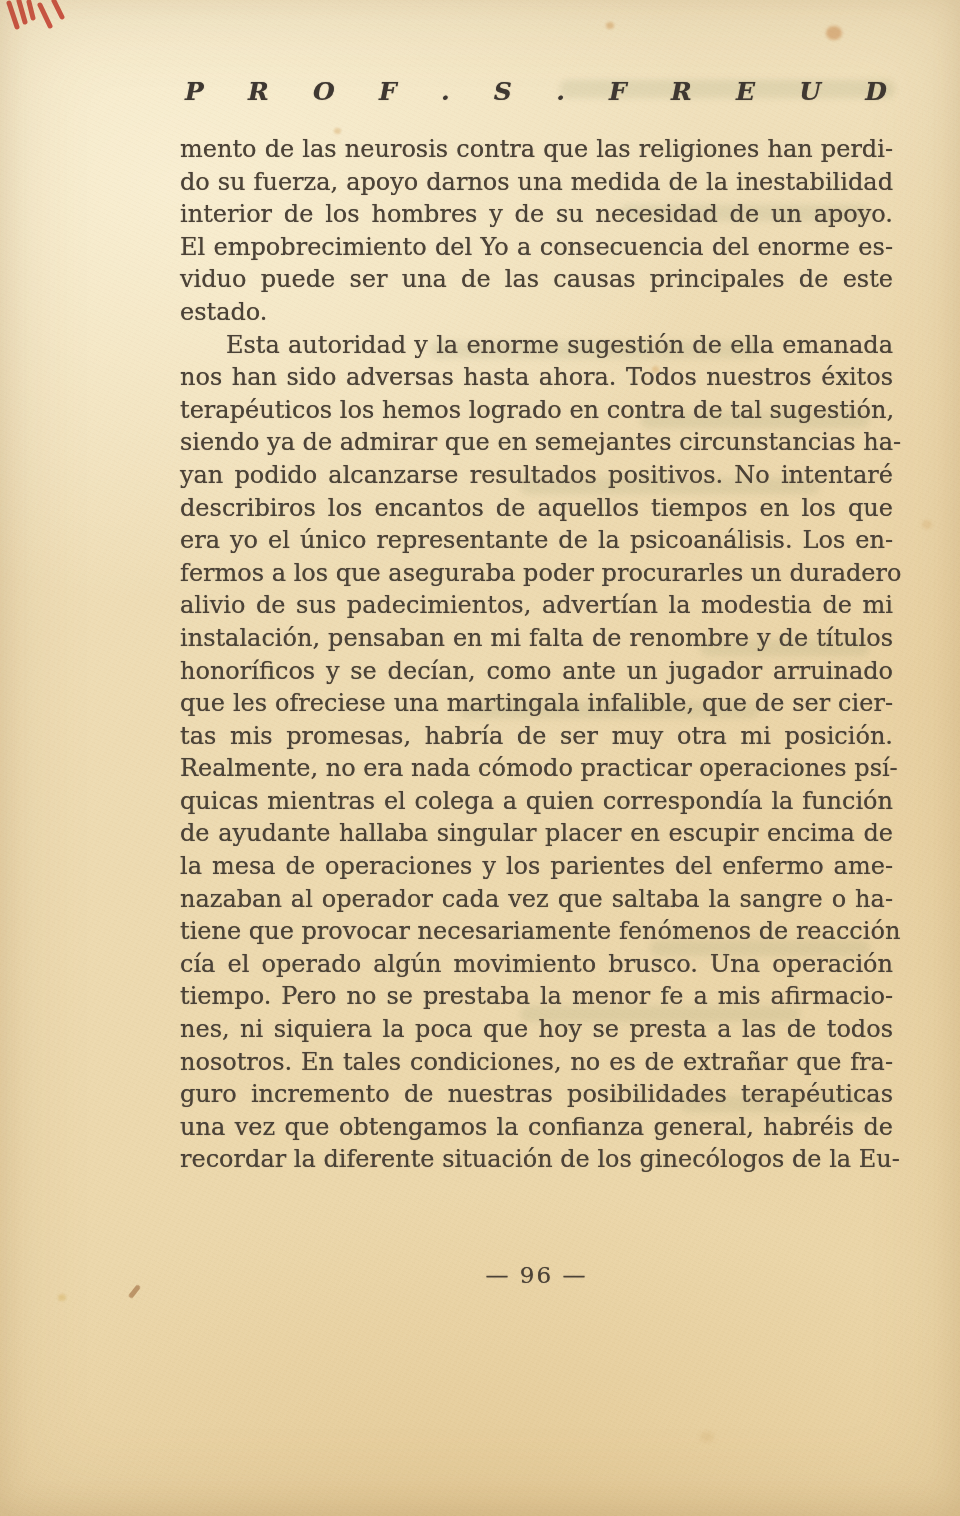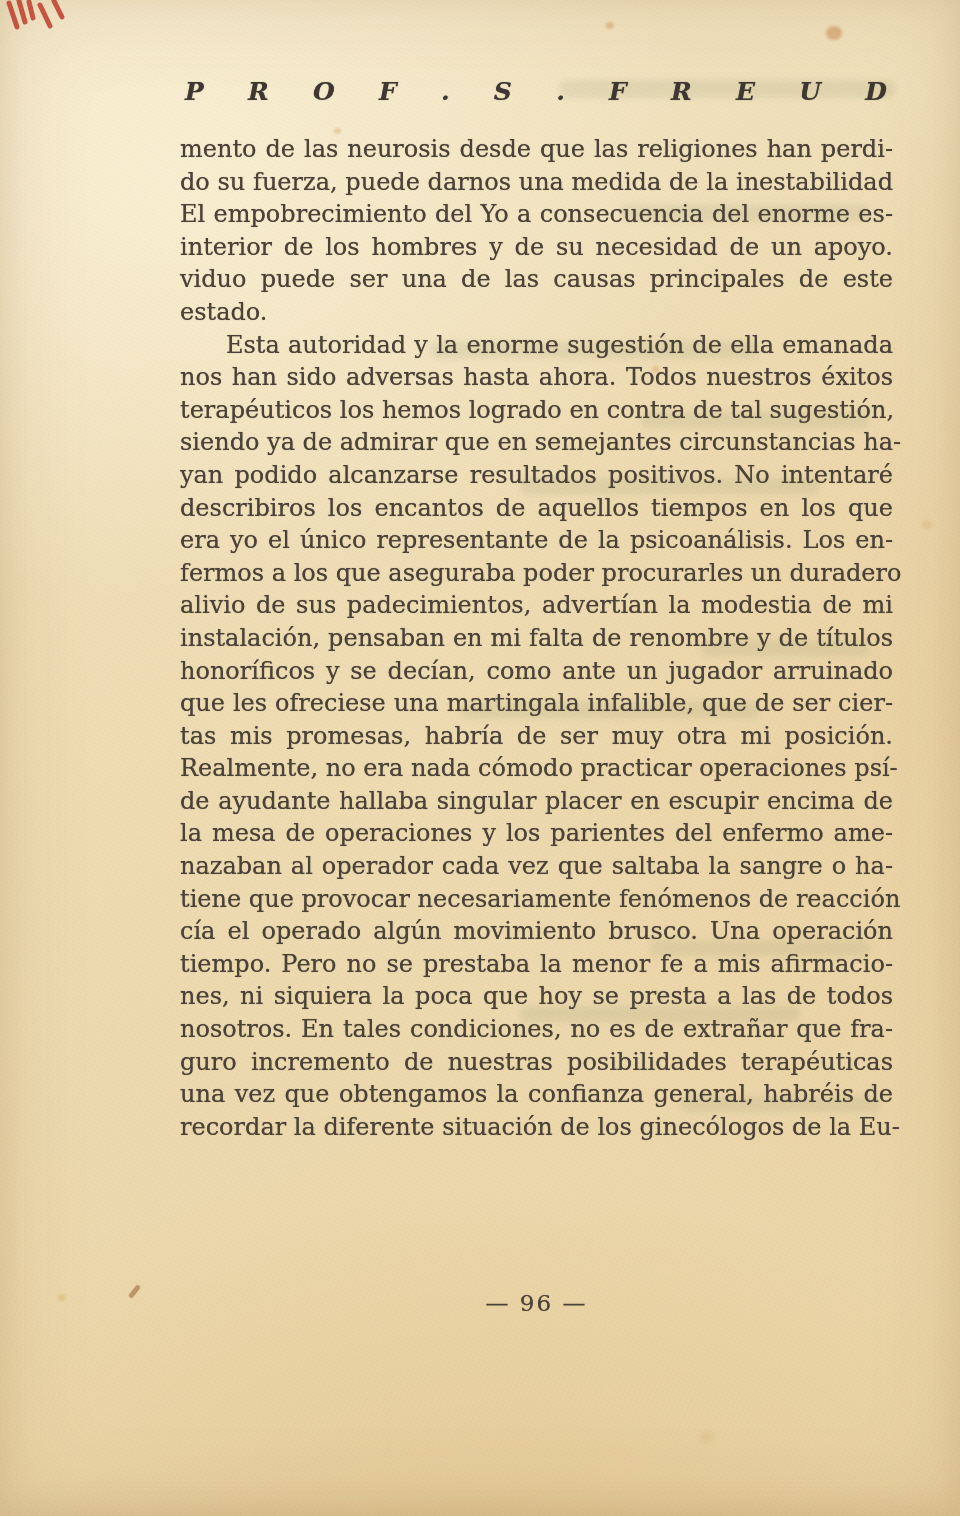--- a/index.html
+++ b/index.html
@@ -54,21 +54,20 @@
   }
   .line.no-fill{text-align:right;text-align-last:left;}
   .line.indent{padding-left:46px;}
 
   
   .footer{
     position:absolute;left:180px;top:1262px;width:713px;
     text-align:center;font-size:23px;letter-spacing:2px;
     color:var(--ink,#4b4237);
     text-shadow:0 0 .7px rgba(75,66,55,.7);
-    margin-top:28px;
   }
 
   
   .ghost{
     position:absolute;height:16px;border-radius:8px;
     background:rgba(142,148,104,.16);filter:blur(3px);pointer-events:none;
   }
 
   
   .stain{position:absolute;border-radius:50%;pointer-events:none;}
@@ -131,40 +130,41 @@
     <span>S</span>
     <span>.</span>
     <span>F</span>
     <span>R</span>
     <span>E</span>
     <span>U</span>
     <span>D</span>
   </div>
 
 <div class="bodytext" id="bodytext">
-    <div class="line">mento de las neurosis desde que las religiones han perdi-</div>
-    <div class="line">do su fuerza, puede darnos una medida de la inestabilidad</div>
+    <div class="line">mento de las neurosis contra que las religiones han perdi-</div>
+    <div class="line">do su fuerza, apoyo darnos una medida de la inestabilidad</div>
+    <div class="line">interior de los hombres y de su necesidad de un apoyo.</div>
     <div class="line">El empobrecimiento del Yo a consecuencia del enorme es-</div>
-    <div class="line">interior de los hombres y de su necesidad de un apoyo.</div>
     <div class="line">viduo puede ser una de las causas principales de este</div>
     <div class="line no-fill">estado.</div>
     <div class="line indent">Esta autoridad y la enorme sugestión de ella emanada</div>
     <div class="line">nos han sido adversas hasta ahora. Todos nuestros éxitos</div>
     <div class="line">terapéuticos los hemos logrado en contra de tal sugestión,</div>
     <div class="line">siendo ya de admirar que en semejantes circunstancias ha-</div>
     <div class="line">yan podido alcanzarse resultados positivos. No intentaré</div>
     <div class="line">describiros los encantos de aquellos tiempos en los que</div>
     <div class="line">era yo el único representante de la psicoanálisis. Los en-</div>
     <div class="line">fermos a los que aseguraba poder procurarles un duradero</div>
     <div class="line">alivio de sus padecimientos, advertían la modestia de mi</div>
     <div class="line">instalación, pensaban en mi falta de renombre y de títulos</div>
     <div class="line">honoríficos y se decían, como ante un jugador arruinado</div>
     <div class="line">que les ofreciese una martingala infalible, que de ser cier-</div>
     <div class="line">tas mis promesas, habría de ser muy otra mi posición.</div>
     <div class="line">Realmente, no era nada cómodo practicar operaciones psí-</div>
+    <div class="line">quicas mientras el colega a quien correspondía la función</div>
     <div class="line">de ayudante hallaba singular placer en escupir encima de</div>
     <div class="line">la mesa de operaciones y los parientes del enfermo ame-</div>
     <div class="line">nazaban al operador cada vez que saltaba la sangre o ha-</div>
     <div class="line">tiene que provocar necesariamente fenómenos de reacción</div>
     <div class="line">cía el operado algún movimiento brusco. Una operación</div>
     <div class="line">tiempo. Pero no se prestaba la menor fe a mis afirmacio-</div>
     <div class="line">nes, ni siquiera la poca que hoy se presta a las de todos</div>
     <div class="line">nosotros. En tales condiciones, no es de extrañar que fra-</div>
     <div class="line">guro incremento de nuestras posibilidades terapéuticas</div>
     <div class="line">una vez que obtengamos la confianza general, habréis de</div>

